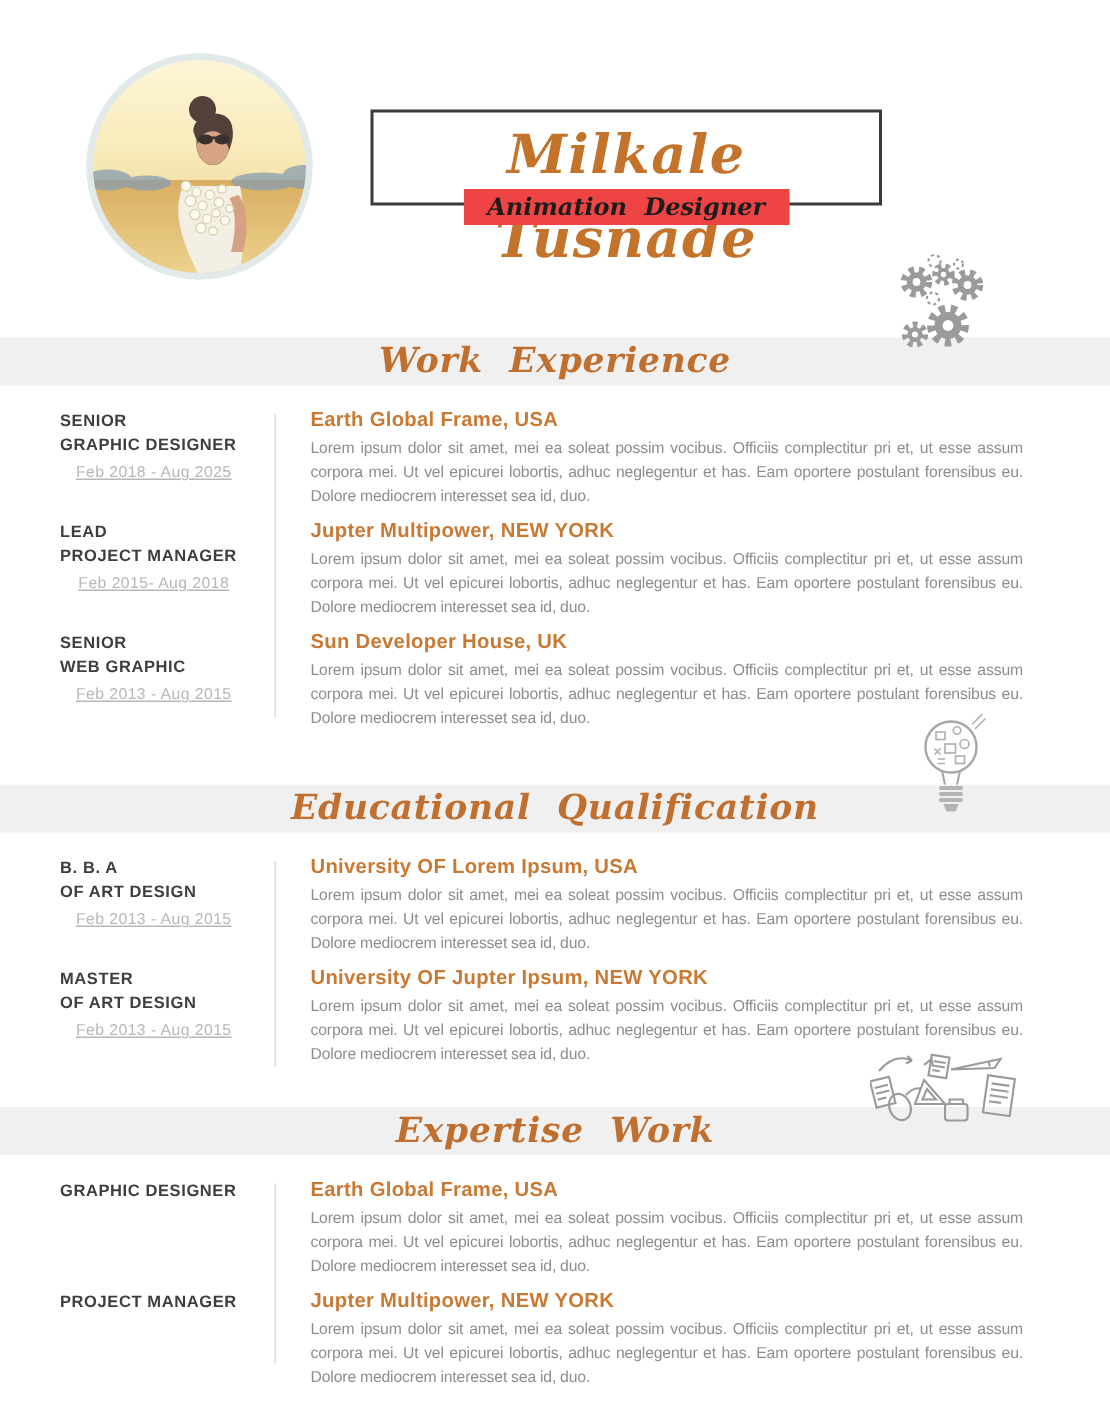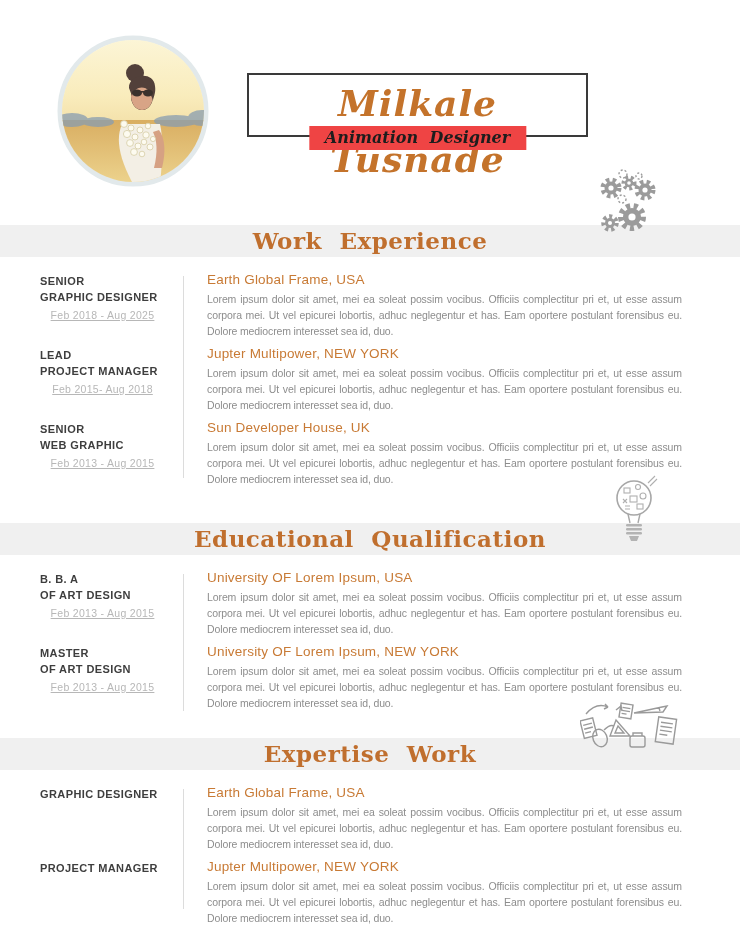--- a/index.html
+++ b/index.html
@@ -15,21 +15,21 @@
                font-family:"DejaVu Serif",serif;font-style:italic;font-weight:700;
                color:#c4732b;word-spacing:10px;letter-spacing:1px;}
   .person-title{position:absolute;left:50%;bottom:-15px;transform:translateX(-50%);
                 background:#ef4444;padding:0 16px;white-space:nowrap;
                 font-family:"DejaVu Serif",serif;font-style:italic;font-weight:700;
                 font-size:16px;line-height:24px;color:#1d1d1d;word-spacing:6px;}
 
   
   .band{position:relative;height:32px;background:#f0f0f0;}
   .band h2{margin:0;text-align:center;line-height:32px;font-size:23px;
-           font-family:"DejaVu Serif",serif;font-weight:700;
+           font-family:"DejaVu Serif",serif;font-style:italic;font-weight:700;
            color:#c06f2e;word-spacing:9px;letter-spacing:.5px;}
   .band-icon{position:absolute;pointer-events:none;}
   .gears-pos{left:598px;top:-58px;}
   .bulb-pos{left:610px;top:-48px;}
   .tools-pos{left:580px;top:-40px;}
 
   
   .sb{position:relative;}
   .sb1{padding:15px 58px 29px 40px;}
   .sb2{padding:15px 58px 20px 40px;}
@@ -40,21 +40,21 @@
   .sb3 .tl-line{top:19px;bottom:17px;}
 
   .entry{display:grid;grid-template-columns:125px 42px auto;margin-bottom:7px;}
   .role{padding-top:1px;}
   .role-line{font-size:11px;font-weight:700;color:#3e3e3e;
              line-height:16px;letter-spacing:.4px;}
   .date{font-size:10.5px;color:#b7b7b7;text-align:center;margin-top:3px;
         letter-spacing:.3px;line-height:14px;text-decoration:underline;}
   .dot{width:9px;height:9px;border-radius:50%;background:#474747;
        margin:4px 0 0 13px;position:relative;z-index:1;}
-  .company{margin:0 0 3px;font-size:13.5px;font-weight:400;color:#c87a35;
+  .company{margin:0 0 3px;font-size:13.5px;font-weight:700;color:#c87a35;
            line-height:16px;letter-spacing:.2px;}
   .desc{margin:0;font-size:10.5px;line-height:16px;color:#8d8d8d;
         text-align:justify;letter-spacing:-.1px;word-spacing:-.2px;}
 </style>
 </head>
 <body>
 
 <div class="page">
 
   <div class="header">
@@ -231,21 +231,21 @@
     </div>
 
     <div class="entry">
       <div class="role">
         <div class="role-line">MASTER</div>
         <div class="role-line">OF ART DESIGN</div>
         <div class="date">Feb 2013 - Aug 2015</div>
       </div>
       <div><span class="dot"></span></div>
       <div>
-        <h3 class="company">University OF Lorem Ipsum, NEW YORK</h3>
+        <h3 class="company">University OF Jupter Ipsum, NEW YORK</h3>
         <p class="desc">Lorem ipsum dolor sit amet, mei ea soleat possim vocibus. Officiis complectitur pri et, ut esse assum corpora mei. Ut vel epicurei lobortis, adhuc neglegentur et has. Eam oportere postulant fo­rensibus eu. Dolore mediocrem interesset sea id, duo.</p>
       </div>
     </div>
   </div>
 
   <div class="band">
     <svg class="band-icon tools-pos" width="104" height="54" viewBox="0 0 104 54">
       <g stroke="#9a9a9a" stroke-width="1.4" fill="none">
         <path d="M6,16 Q16,4 28,9 l-3,-3 M28,9 l-4,2"></path>
         <g transform="rotate(-14 9 30)">

